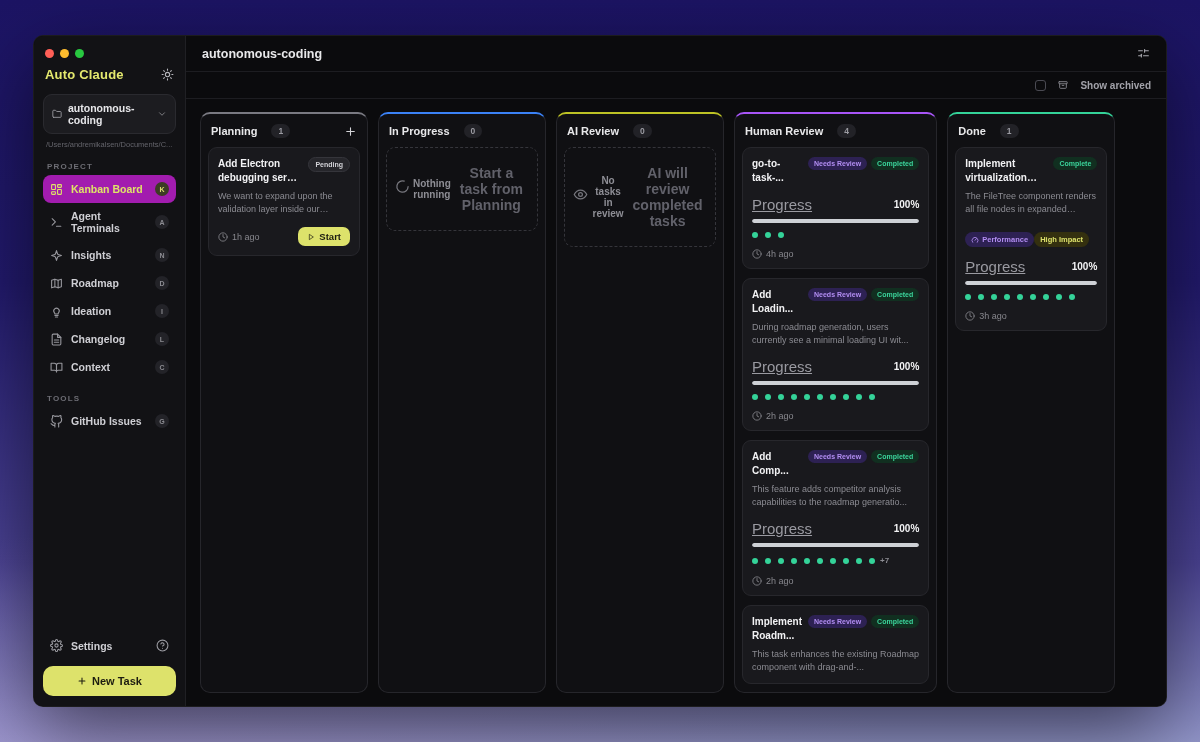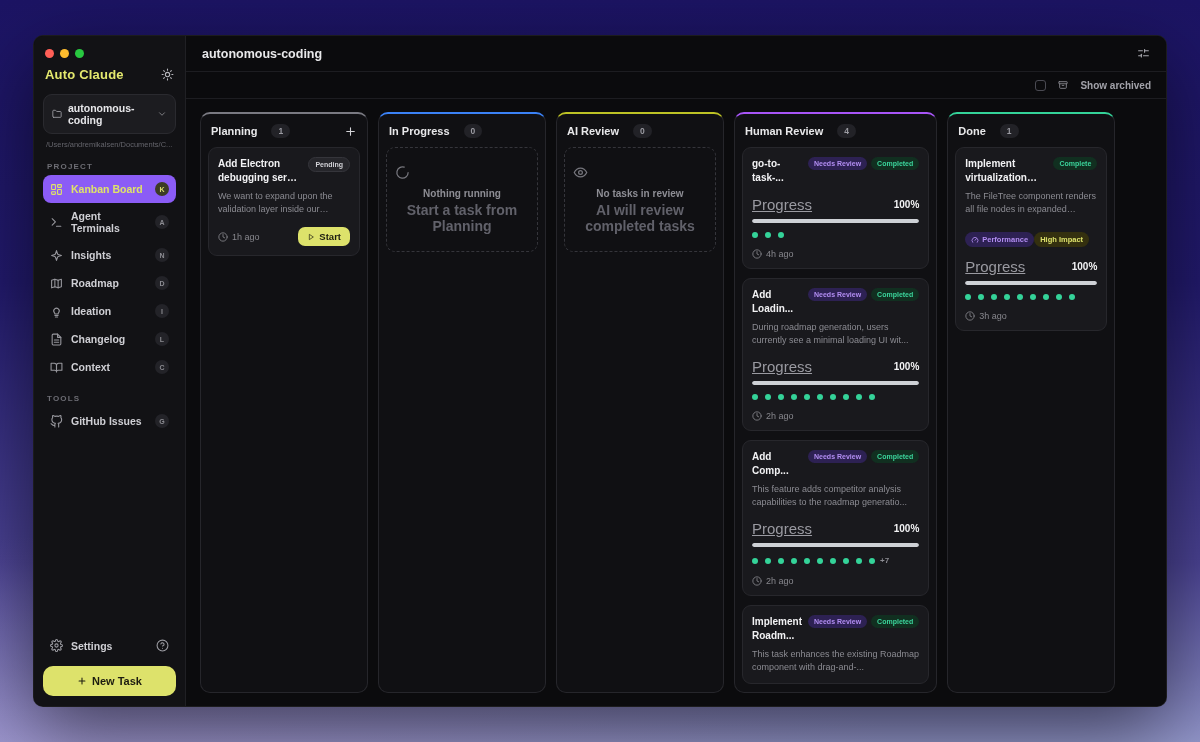--- a/index.html
+++ b/index.html
@@ -31,21 +31,21 @@
   .app-row { display:flex; align-items:center; justify-content:space-between; margin:0 2px 12px; }
   .app-title { color:#e4e96e; font-size:13px; font-weight:bold; letter-spacing:.2px; }
   .theme-btn { background:none; border:none; color:#b6b6bc; cursor:pointer; }
   .proj-select { display:flex; align-items:center; gap:6px; background:#1c1c20; border:1px solid #2a2a2f; border-radius:9px; padding:7px 8px; color:#e6e6e9; font-size:10.5px; font-weight:bold; cursor:pointer; }
   .proj-select .folder { color:#a3a3a9; }
   .proj-select .chev { margin-left:auto; color:#8e8e93; }
   .proj-path { font-size:7.5px; color:#64646b; margin:6px 3px 0; white-space:nowrap; overflow:hidden; }
   .sec-label { font-size:8px; letter-spacing:1.2px; color:#6d6d74; font-weight:bold; margin:13px 4px 4px; }
   .nav-item { display:flex; align-items:center; gap:8px; padding:7px 7px; border-radius:8px; color:#cfcfd4; font-size:10.5px; font-weight:bold; cursor:pointer; }
   .nav-item .nav-ic { color:#97979d; }
-  .nav-item.active { background:#8b5cf6; color:#dfe468; }
+  .nav-item.active { background:#a21caf; color:#dfe468; }
   .nav-item.active .nav-ic { color:#dfe468; }
   .nav-kbd { margin-left:auto; min-width:14px; height:14px; border-radius:50%; background:#232328; color:#8c8c92; font-size:7px; font-weight:bold; display:flex; align-items:center; justify-content:center; }
   .nav-item.active .nav-kbd { background:#3c3c24; color:#dce170; }
   .sidebar-bottom { margin-top:auto; }
   .settings-row { display:flex; align-items:center; gap:8px; padding:8px 7px; color:#cfcfd4; font-size:10.5px; font-weight:bold; }
   .settings-row .gear { color:#9a9aa0; cursor:pointer; }
   .help-btn { margin-left:auto; background:none; border:none; color:#9a9aa0; cursor:pointer; }
   .newtask { display:flex; align-items:center; justify-content:center; gap:5px; width:100%; height:30px; margin-top:6px; background:#dde26b; color:#1c1c10; font-family:inherit; font-size:11px; font-weight:bold; border:none; border-radius:10px; cursor:pointer; }
 
   
@@ -90,21 +90,21 @@
   .dots { display:flex; gap:7px; align-items:center; overflow:hidden; }
   .dot { width:6px; height:6px; border-radius:50%; background:#34d399; flex:0 0 auto; }
   .dots-extra { font-size:8px; color:#8b8b92; font-weight:bold; }
 
   .tags { display:flex; margin-top:16px; flex-wrap:nowrap; overflow:hidden; }
   .tag { font-size:7.5px; font-weight:bold; padding:3px 6px; border-radius:99px; display:flex; align-items:center; gap:3px; white-space:nowrap; }
   .tag-perf { background:#2d2153; color:#b28df2; }
   .tag-impact { background:#34300f; color:#dde26b; }
   .gauge { width:8px; height:8px; }
 
-  .empty { border:1.5px dashed #35353b; border-radius:9px; padding:17px 8px; display:flex; flex-direction:column; gap:3px; text-align:center; }
+  .empty { border:1.5px dashed #35353b; border-radius:9px; padding:17px 8px; display:flex; align-items:center; gap:3px; text-align:center; }
   .empty .empty-ic { color:#76767d; margin-bottom:5px; width:15px; height:15px; }
   .empty-title { font-size:10px; font-weight:bold; color:#8e8e95; }
   .empty-sub { font-size:14px; color:#61616a;font-weight:bold; }
 </style>
 </head>
 <body>
 
 <div class="window">
 
   <aside class="sidebar">

